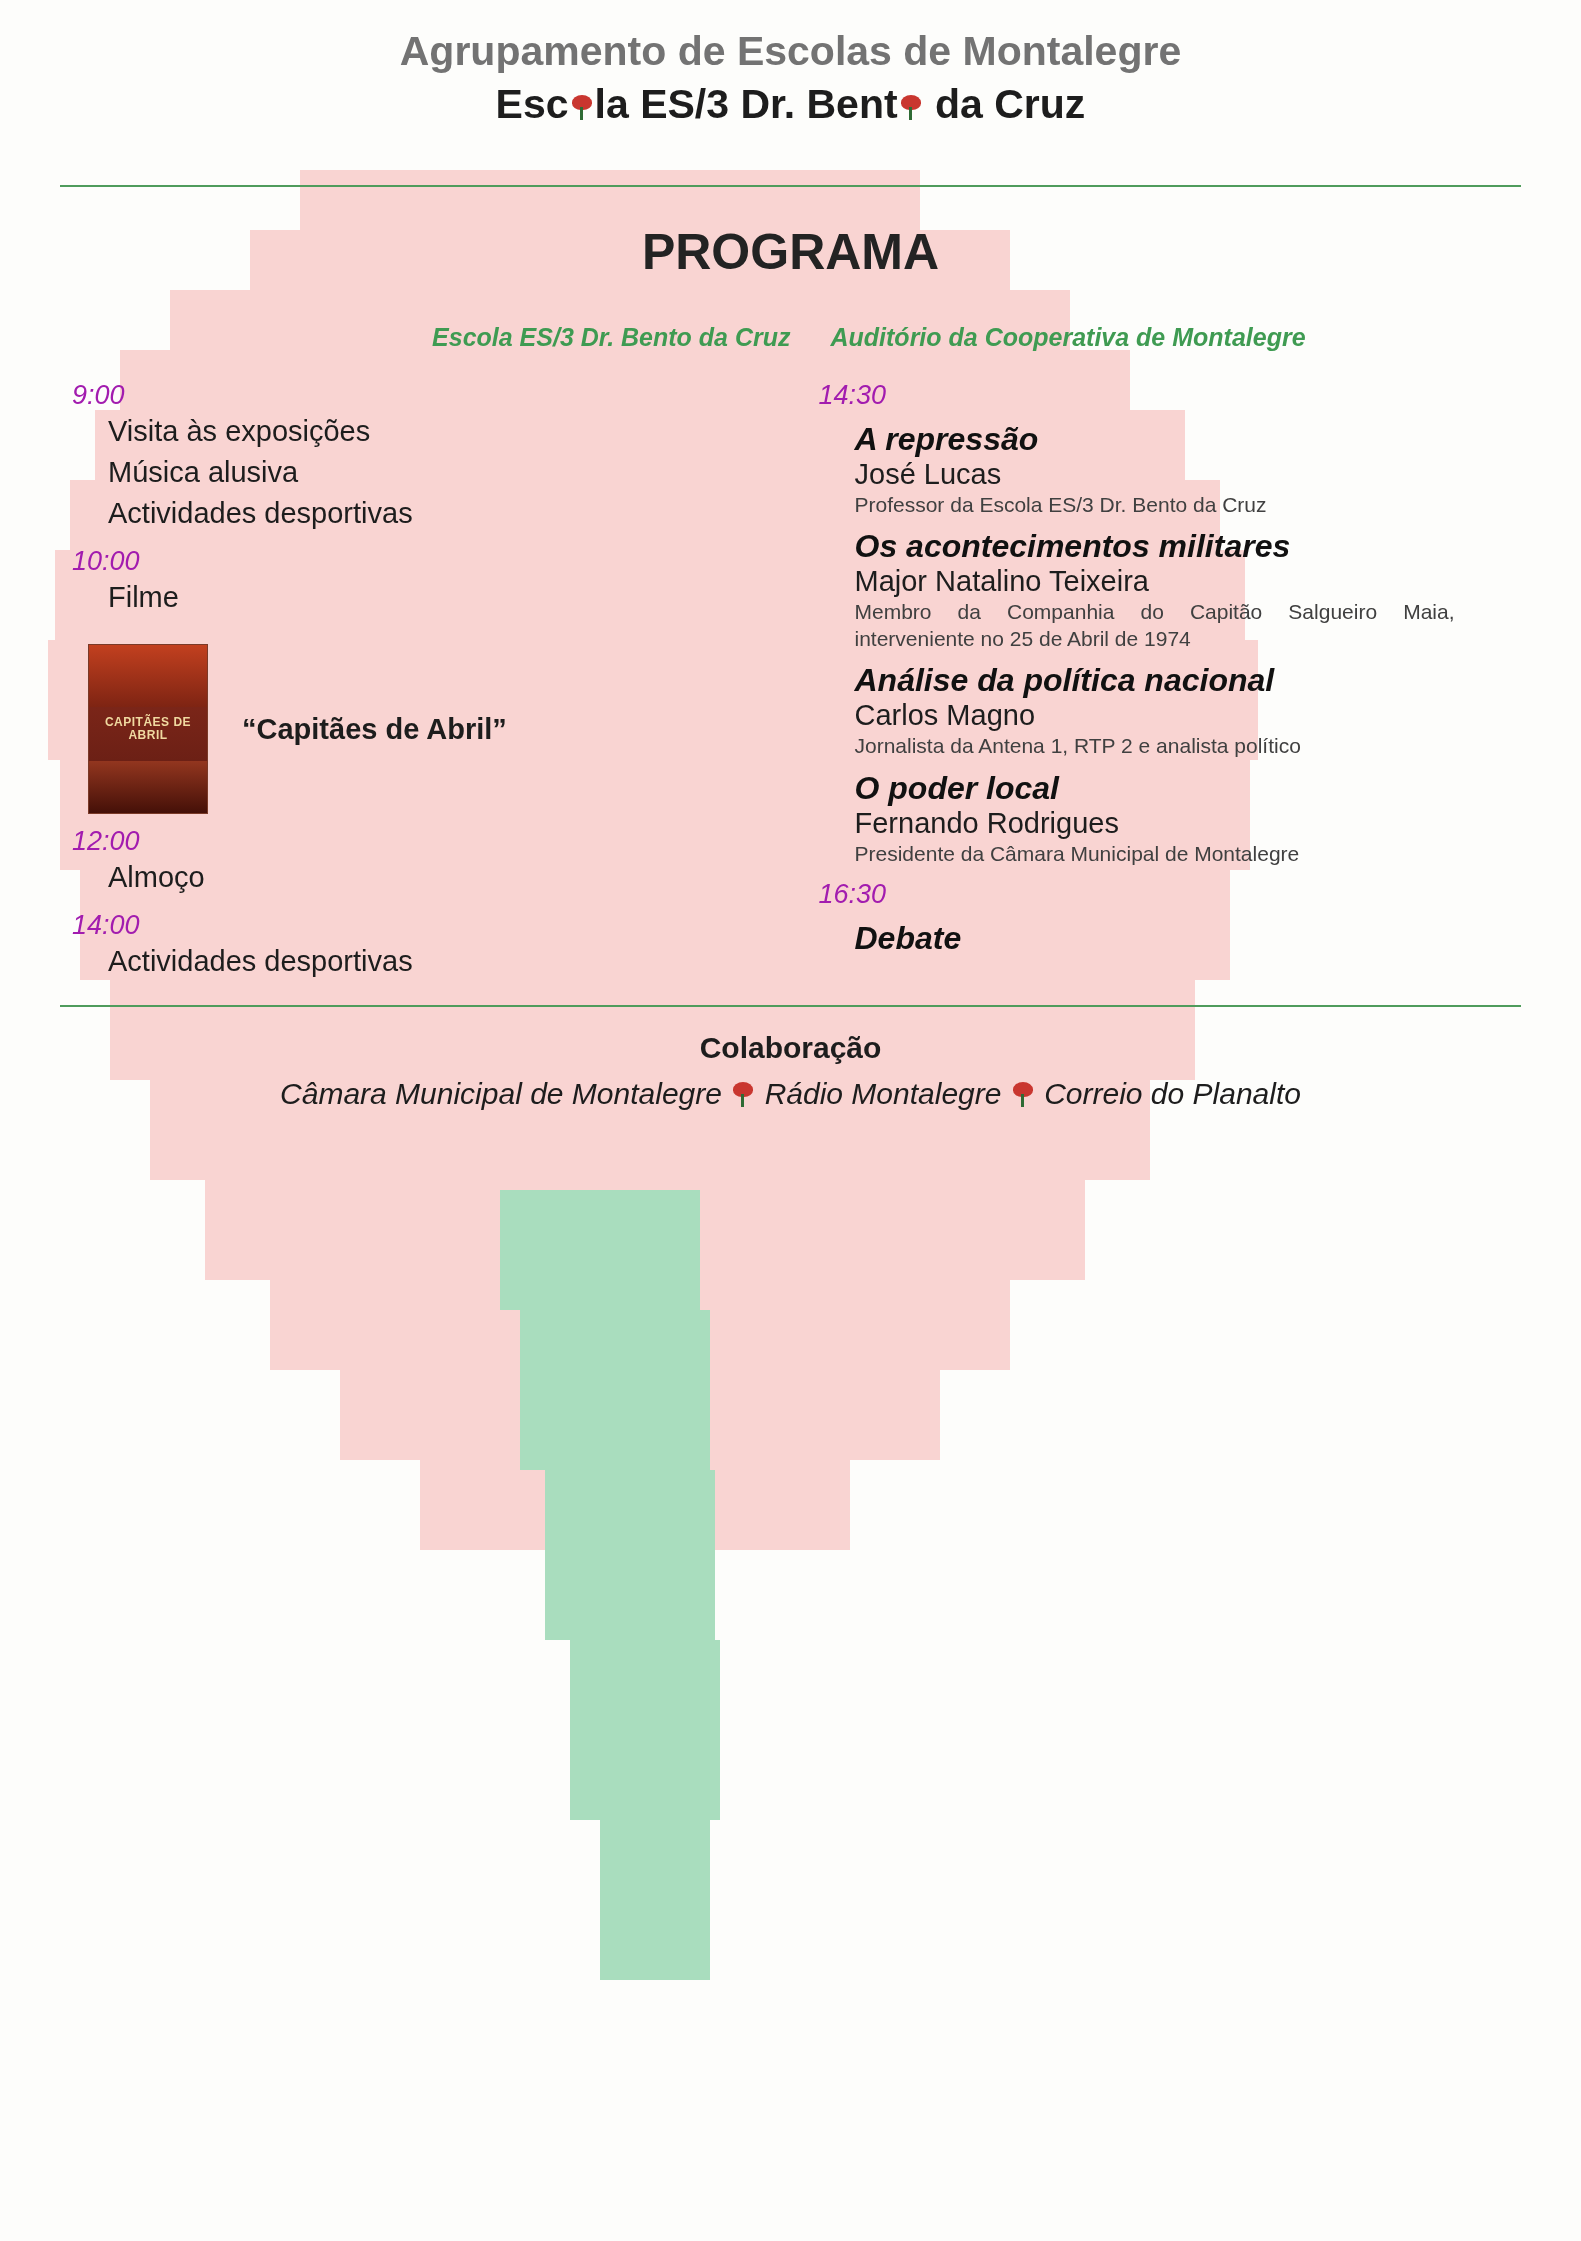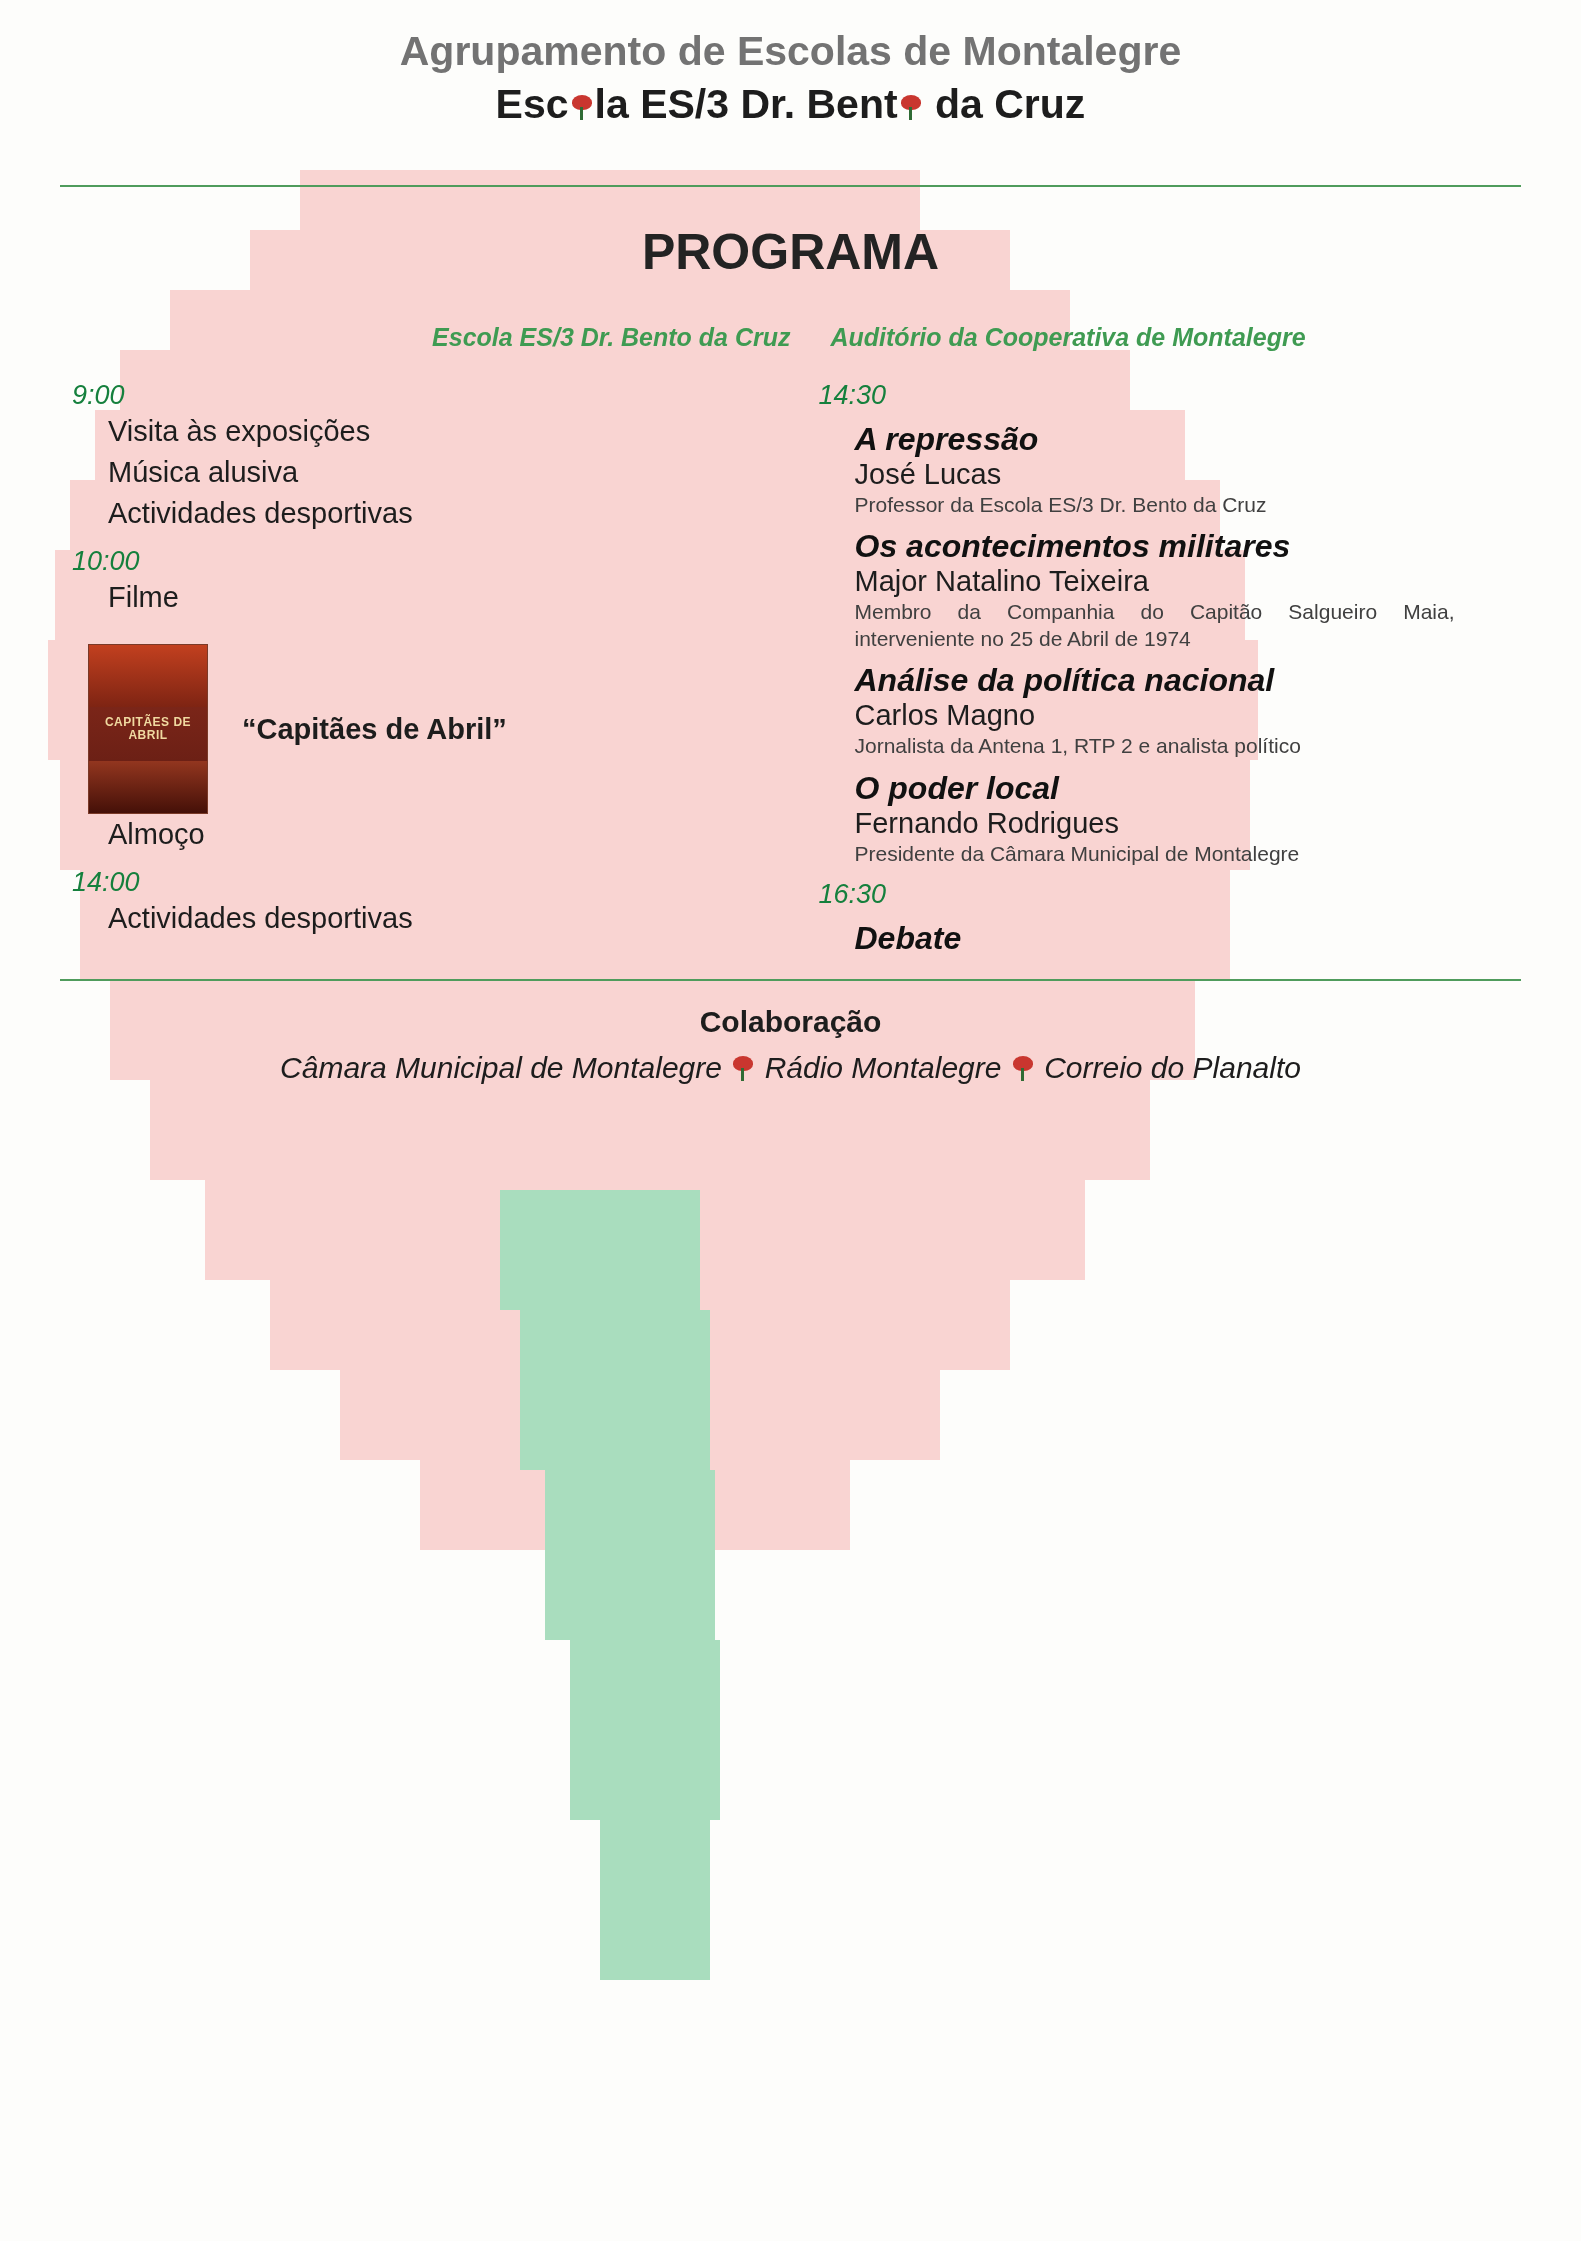--- a/index.html
+++ b/index.html
@@ -141,21 +141,21 @@
     font-style: italic;
     color: #3f9b52;
     text-align: right;
     margin-bottom: 28px;
   }
   .col-right .col-head { text-align: left; padding-left: 20px;}
 
   .time {
     font-size: 27px;
     font-style: italic;
-    color: #15803d;
+    color: #a21caf;
     margin-top: 12px;
   }
   .col-left .time { padding-left: 12px; }
   .col-right .time { padding-left: 8px; }
 
   .item {
     font-size: 29px;
     color: #1d1d1d;
     padding-left: 48px;
     line-height: 1.42;
@@ -308,20 +308,21 @@
 
       <div class="film-row">
         <div class="film-poster">
           <div class="sky"></div>
           <div class="txt">CAPITÃES DE ABRIL</div>
           <div class="crowd"></div>
         </div>
         <div class="film-caption">“Capitães de Abril”</div>
       </div>
 
+      <div class="time">12:00</div>
       <div class="item">Almoço</div>
 
       <div class="time">14:00</div>
       <div class="item">Actividades desportivas</div>
     </div>
 
     <div class="col-right">
       <div class="col-head">Auditório da Cooperativa de Montalegre</div>
 
       <div class="time">14:30</div>

